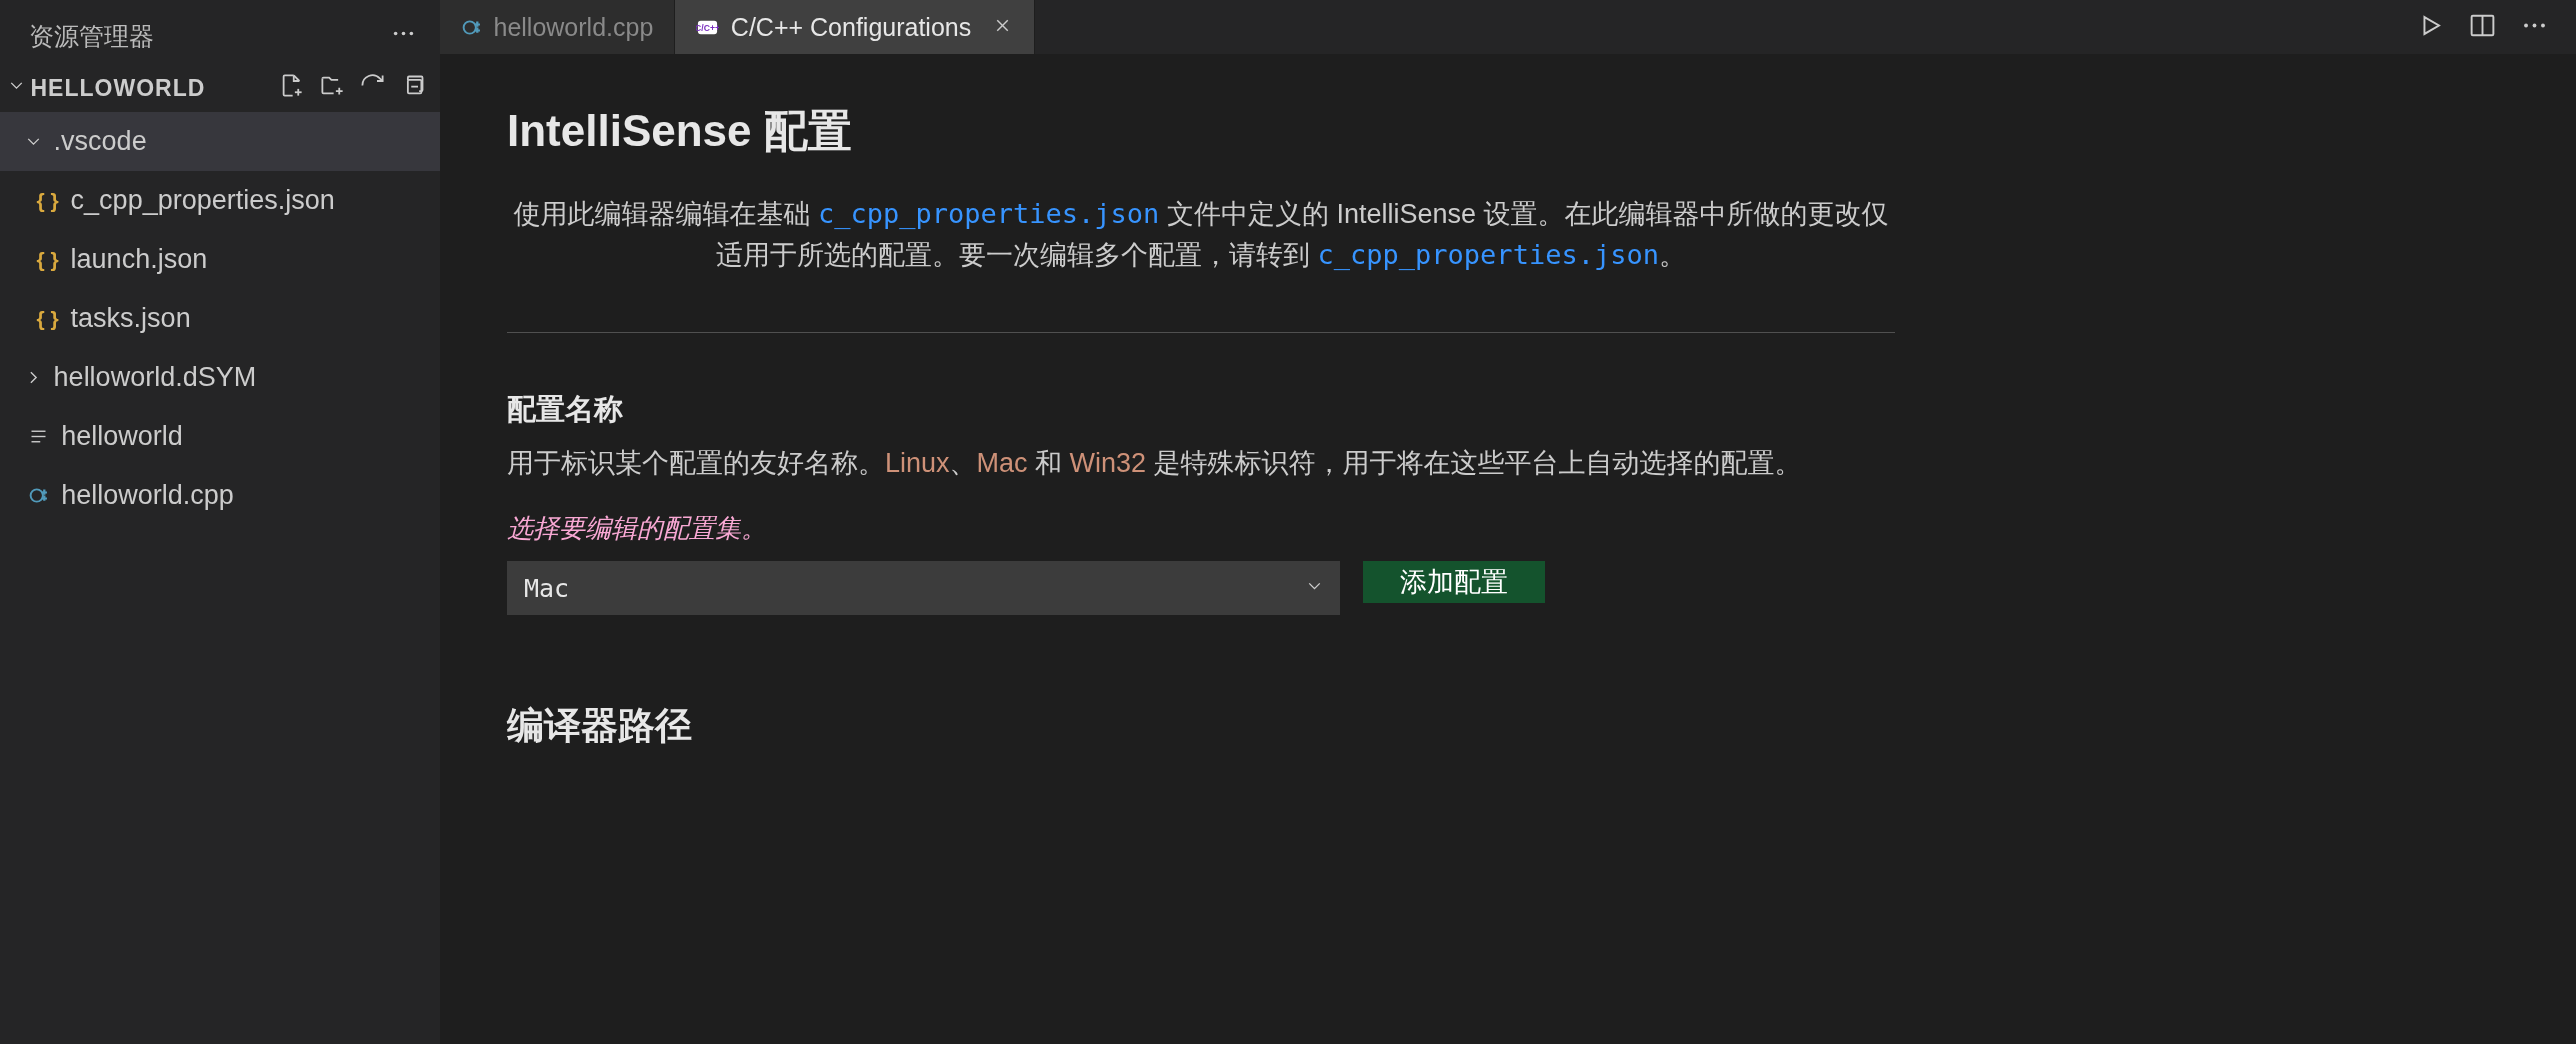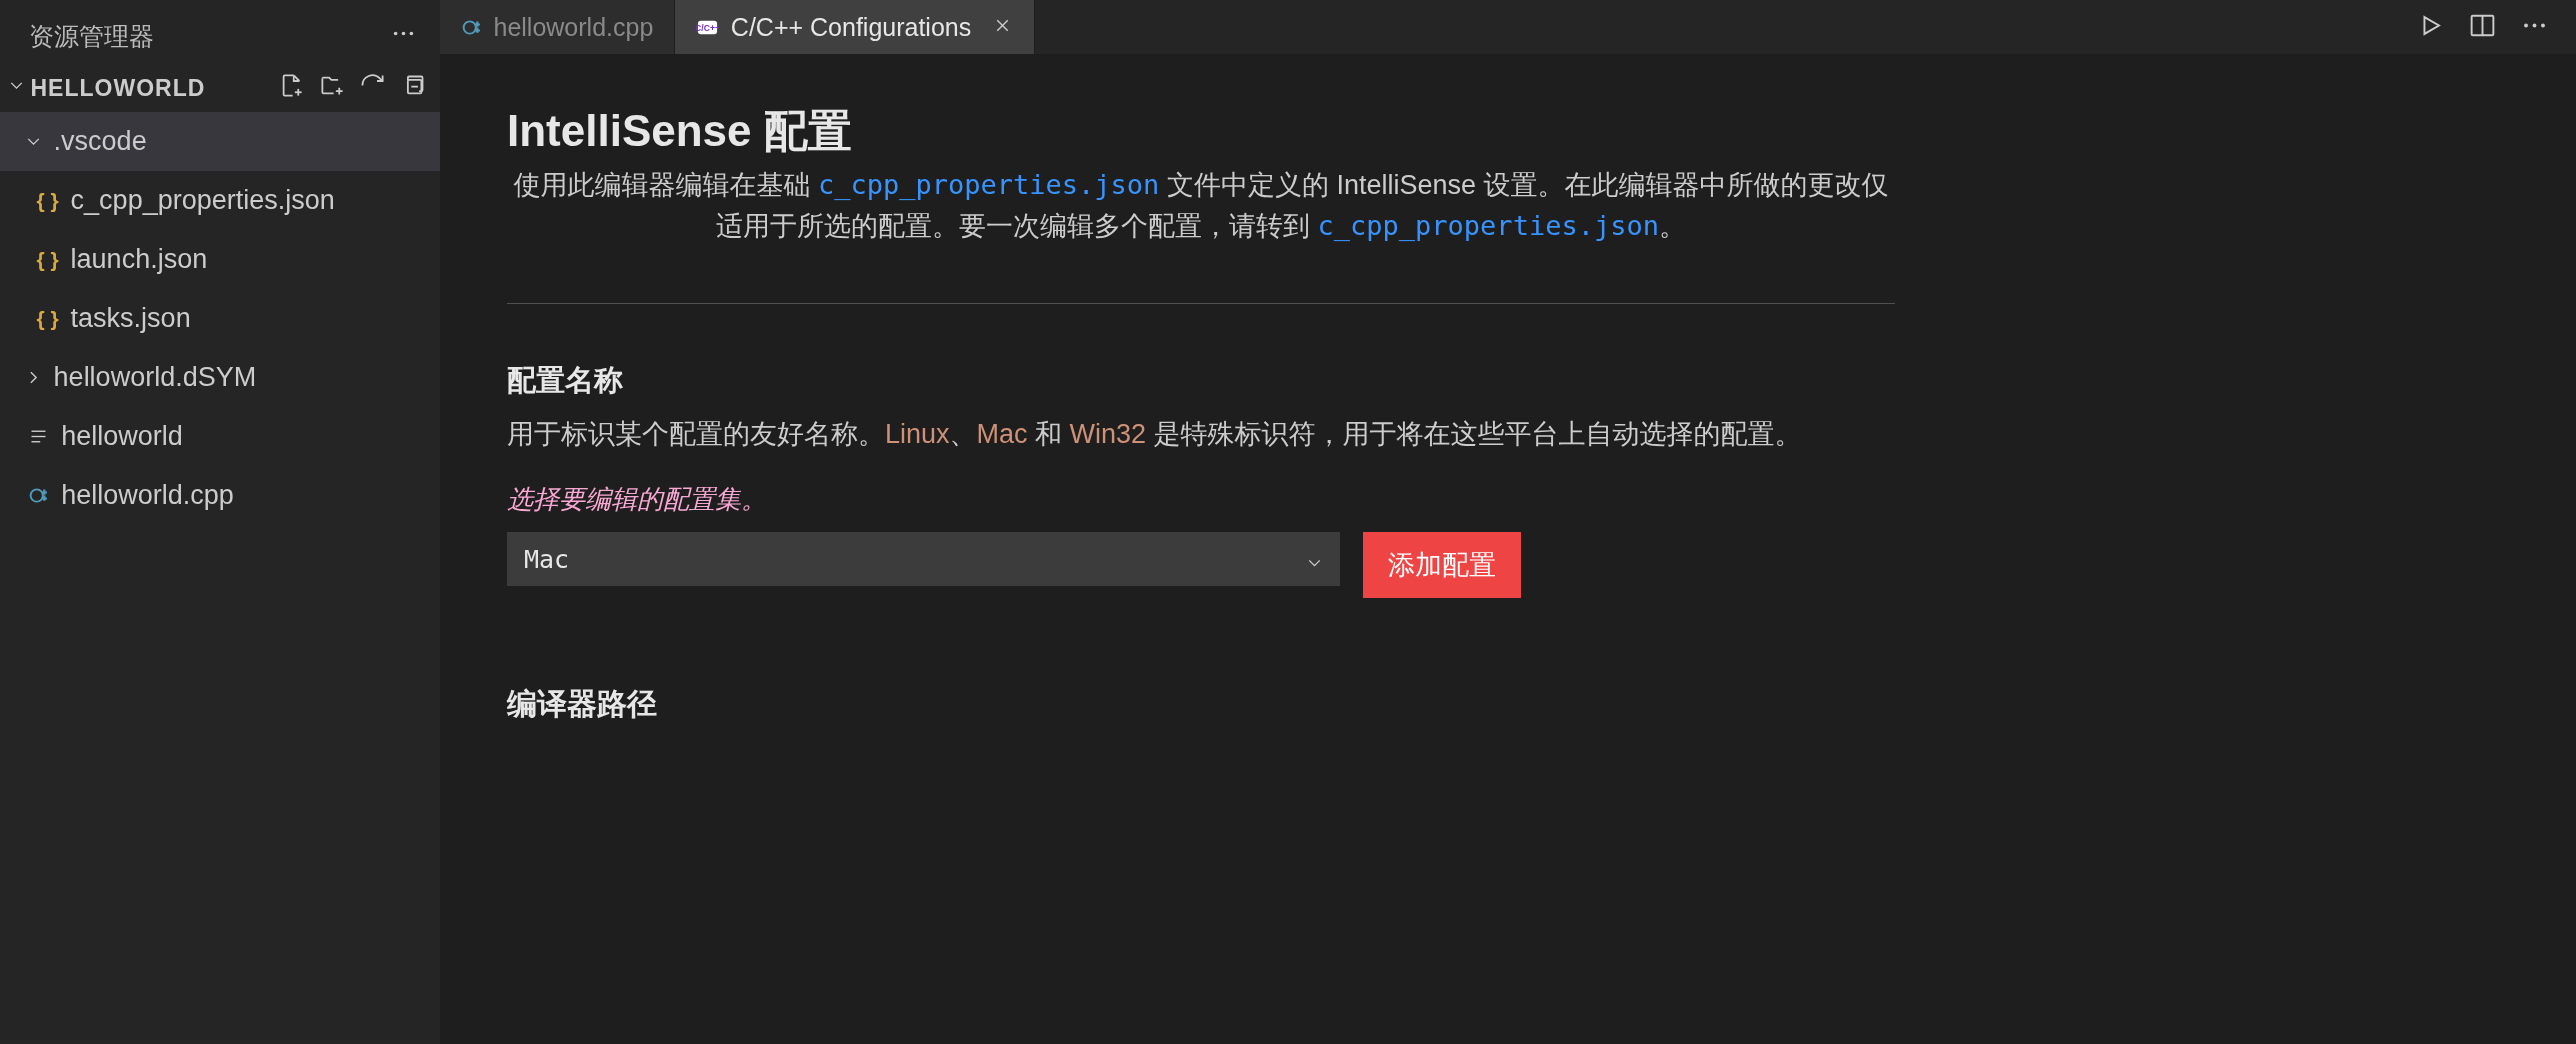--- a/index.html
+++ b/index.html
@@ -151,21 +151,21 @@
 
   .content {
     flex: 1;
     overflow: hidden;
     padding: 48px 67px 0 67px;
   }
   .page-title {
     font-size: 44px;
     font-weight: 600;
     color: #e7e7e7;
-    margin-bottom: 4px;
+    margin-bottom: 33px;
   }
   .page-desc {
     font-size: 27px;
     line-height: 1.5;
     color: #cccccc;
     max-width: 1388px;
     text-align: center;
   }
   .page-desc .link {
     color: #3794ff;
@@ -223,30 +223,30 @@
   }
   .select-wrap .caret {
     position: absolute;
     right: 15.3px;
     top: 50%;
     transform: translateY(-50%);
     pointer-events: none;
     color: #cccccc;
   }
   .btn-primary {
-    background: #ef4444;
+    background: #14532d;
     color: #ffffff;
     border: none;
     font-size: 27px;
-    padding: 0 25px;
-    height: 66px;
+    padding: 0 37px;
+    height: 42px;
     cursor: pointer;
   }
   .next-section-title {
-    font-size: 30px;
+    font-size: 37px;
     font-weight: 700;
     color: #e7e7e7;
     margin-top: 86px;
   }
 
   
   .ic {
     width: 27px;
     height: 27px;
     stroke: currentColor;

